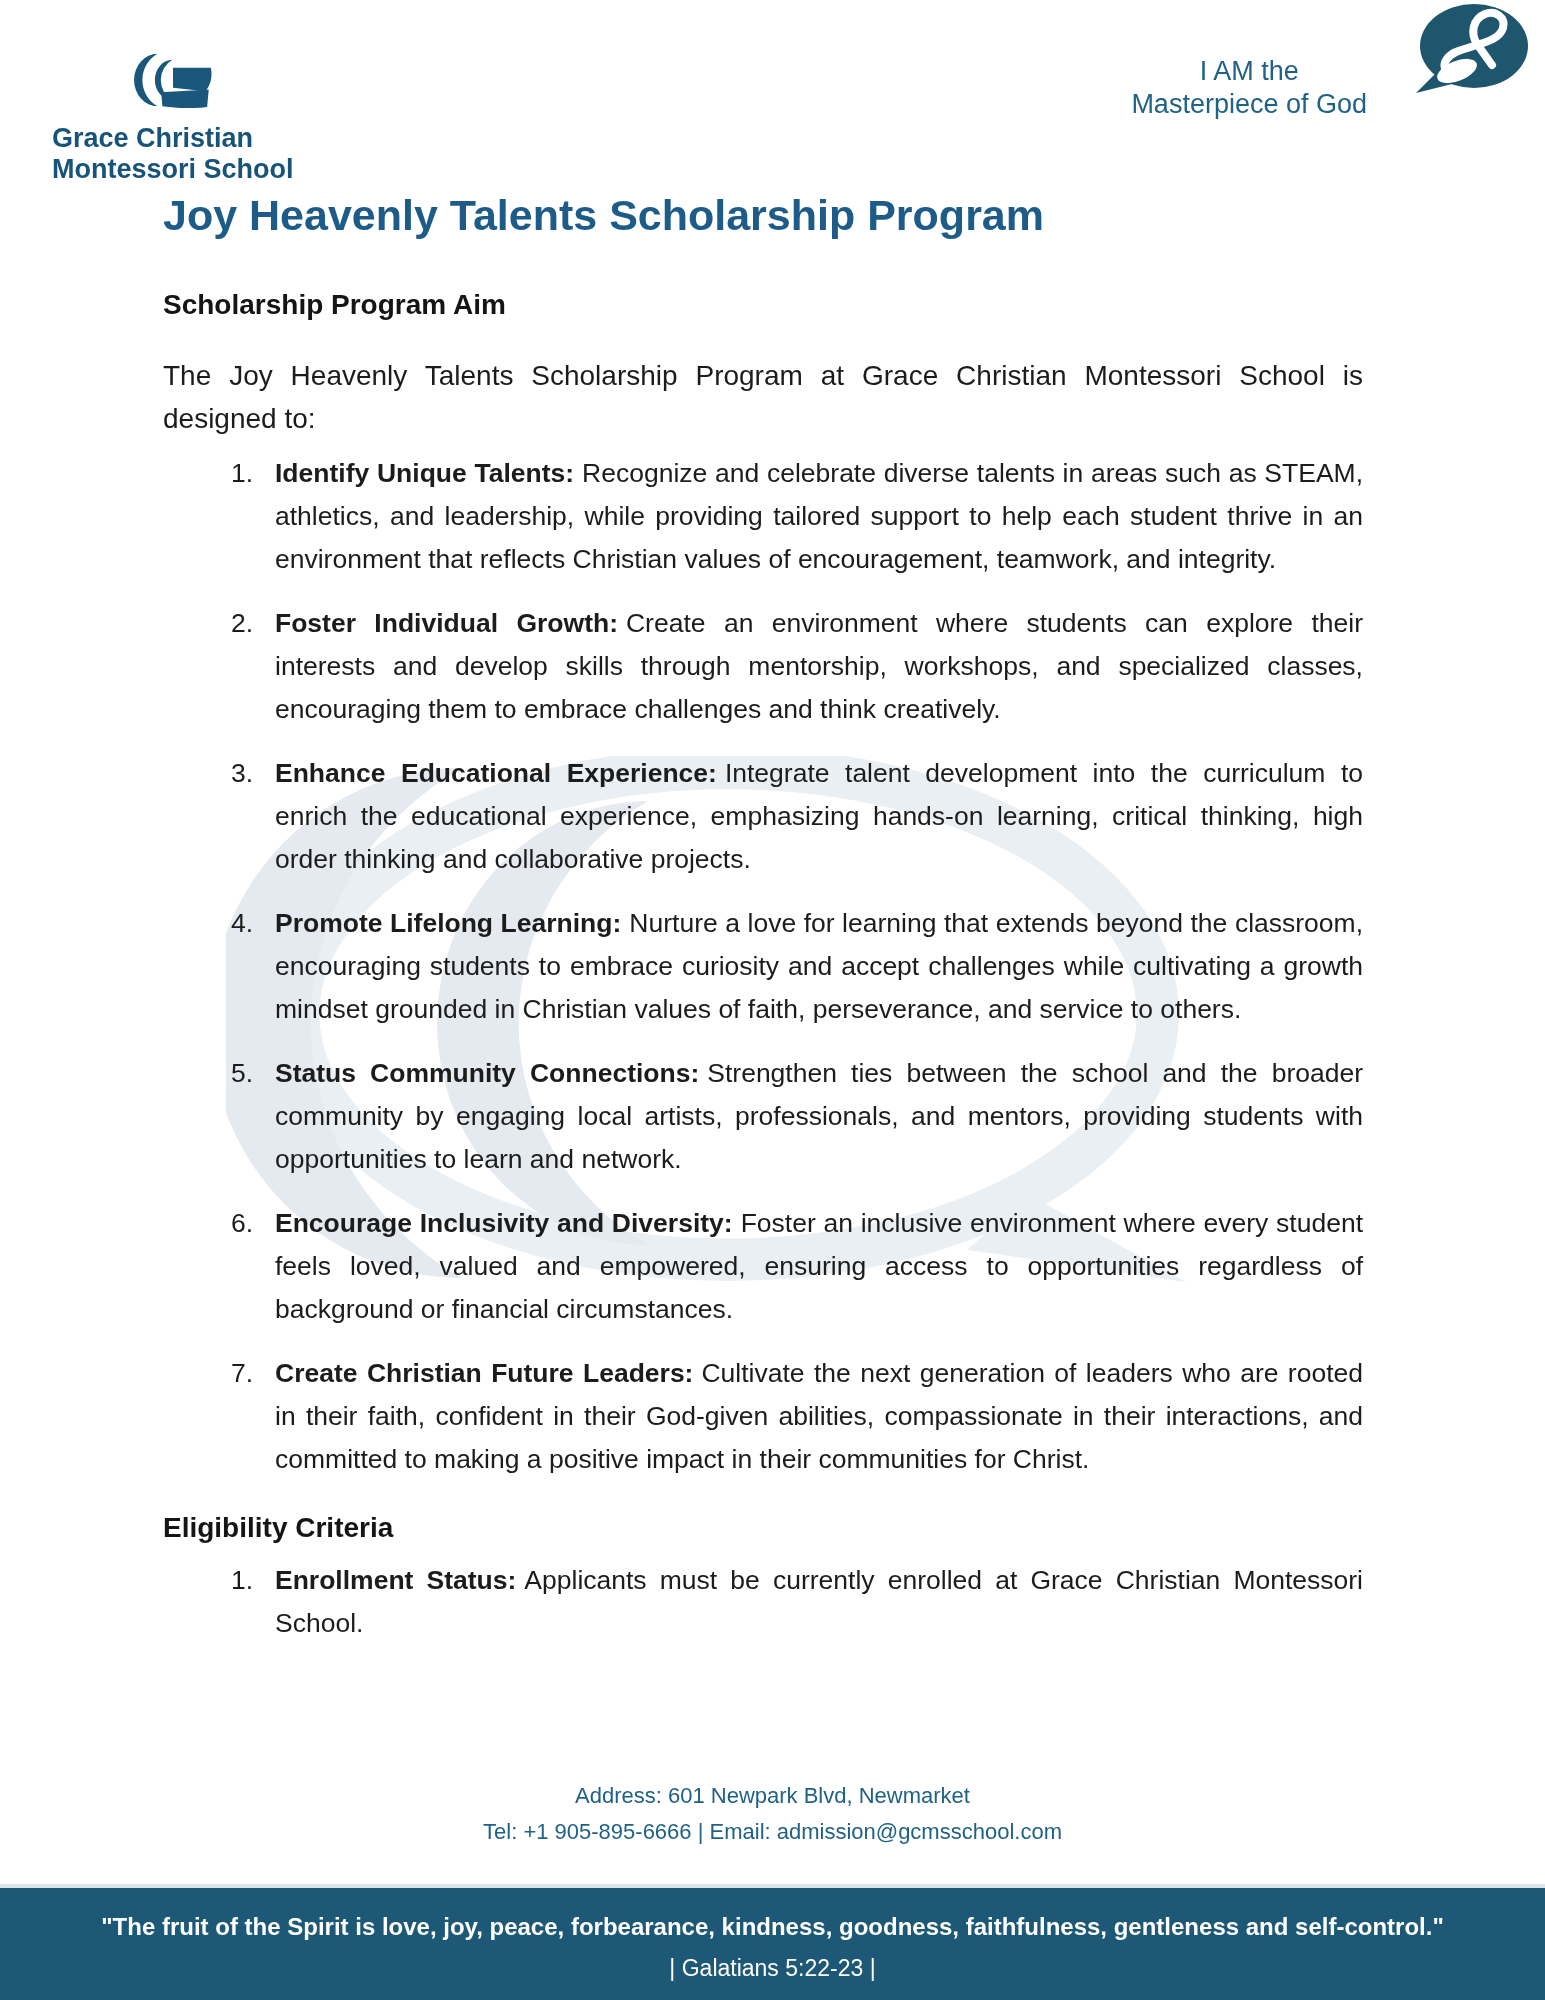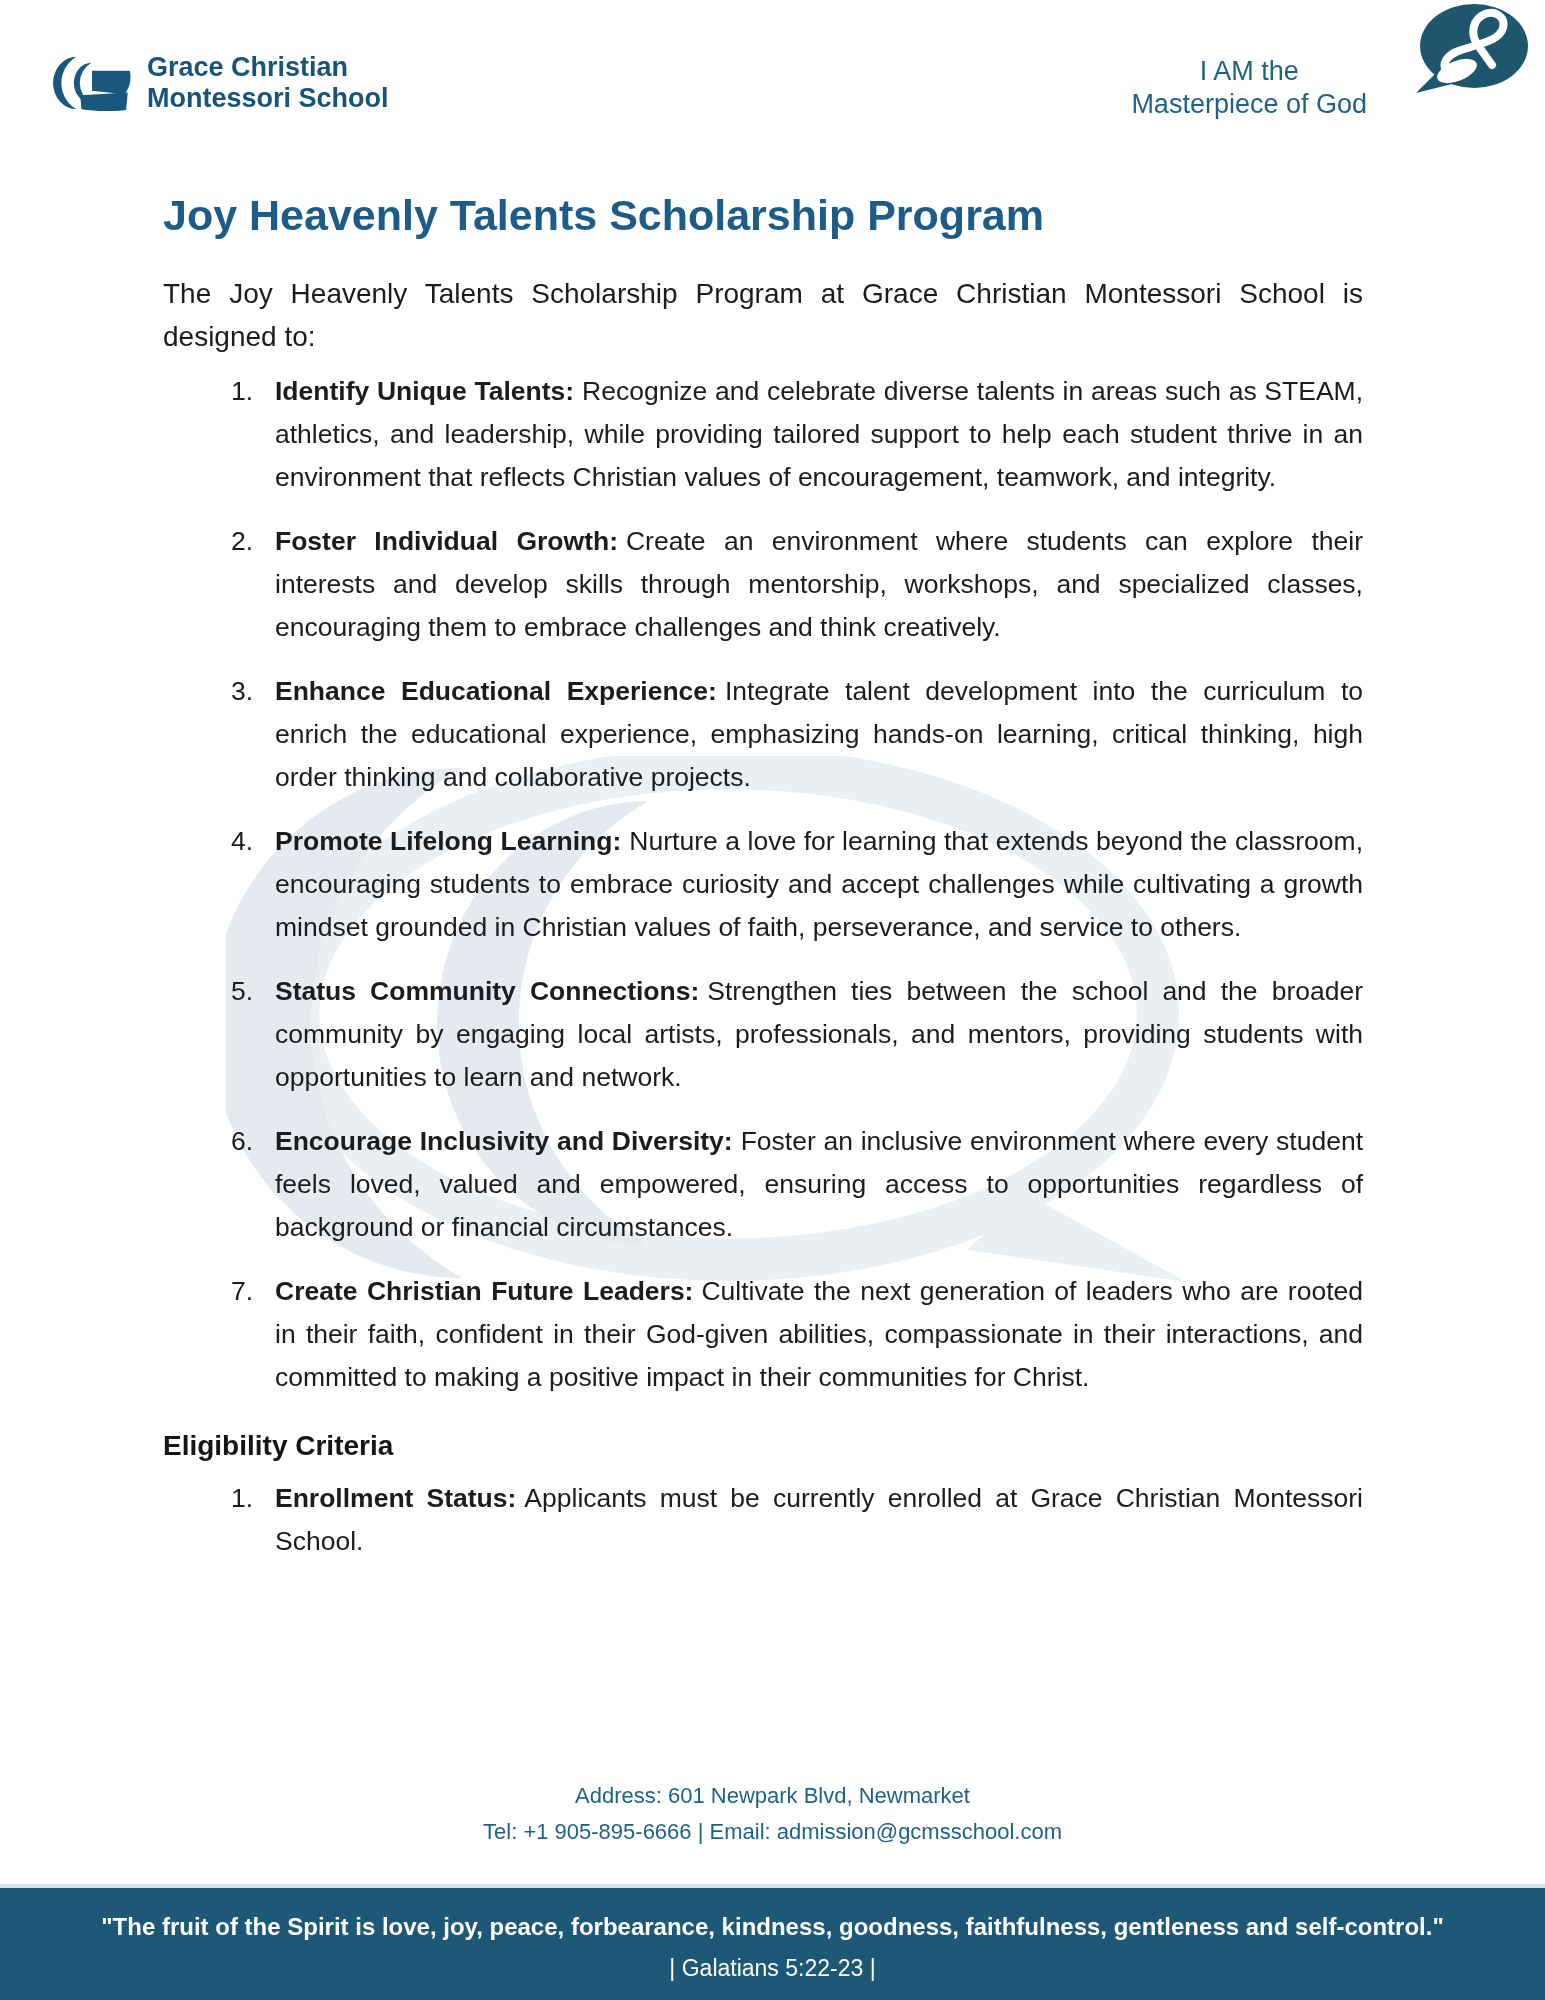--- a/index.html
+++ b/index.html
@@ -4,21 +4,21 @@
 <style>
   * { margin:0; padding:0; box-sizing:border-box; }
   html,body { background:#ffffff; }
   body {
     width:1545px; height:2000px; position:relative; overflow:hidden;
     font-family:"Liberation Sans", sans-serif; color:#1c1c1c;
   }
   
   .watermark { position:absolute; left:226px; top:756px; width:964px; height:534px; z-index:0; }
   
-  .logo { position:absolute; left:52px; top:52px; display:flex; align-items:center; gap:15px; z-index:2; }
+  .logo { position:absolute; left:52px; top:52px; display:flex; align-items:center; gap:15px; z-index:2;flex-direction:column; }
   .logo-text { font-weight:bold; color:#18547a; font-size:27px; line-height:31px; }
   .tagline { position:absolute; top:55px; right:178px; text-align:center; color:#1f6286; font-size:27px; line-height:33px; z-index:2; }
   .bubble { position:absolute; right:15px; top:3px; z-index:2; }
   
   .content { position:absolute; left:163px; top:190px; width:1200px; z-index:1; }
   h1.doc-title { font-size:43px; line-height:50px; font-weight:bold; color:#1d5c88; }
   h2.section-heading { font-size:28px; line-height:34px; font-weight:bold; color:#151515; margin-top:48px; }
   h2.elig { margin-top:30px; }
   p.intro { margin-top:32px; font-size:28px; line-height:43px; text-align:justify; }
   ol.list { list-style:none; margin-top:12px; }
@@ -71,20 +71,21 @@
 <svg class="bubble" width="128" height="95" viewBox="0 0 128 95" aria-hidden="true">
   <ellipse cx="72" cy="43" rx="54" ry="42" fill="#1e566e"></ellipse>
   <polygon points="34,70 14,90 54,80" fill="#1e566e"></polygon>
   <path d="M58 68 C38 74 38 56 54 49 C74 41 97 39 101 25 C104 14 93 7 83 11 C71 16 68 30 75 41 L90 62" stroke="#ffffff" stroke-width="8" fill="none" stroke-linecap="round"></path>
   <ellipse cx="55" cy="68" rx="21" ry="10" fill="#ffffff" transform="rotate(-22 55 68)"></ellipse>
 </svg>
 
 <div class="content">
   <h1 class="doc-title">Joy Heavenly Talents Scholarship Program</h1>
 
+  <h2 class="section-heading">Scholarship Program Aim</h2>
   <p class="intro">The Joy Heavenly Talents Scholarship Program at Grace Christian Montessori School is designed to:</p>
 
   <ol class="list">
     <li class="item">
       <span class="num">1.</span>
       <div class="li-body"><b>Identify Unique Talents:</b><span>Recognize and celebrate diverse talents in areas such as STEAM, athletics, and leadership, while providing tailored support to help each student thrive in an environment that reflects Christian values of encouragement, teamwork, and integrity.</span></div>
     </li>
     <li class="item">
       <span class="num">2.</span>
       <div class="li-body"><b>Foster Individual Growth:</b><span>Create an environment where students can explore their interests and develop skills through mentorship, workshops, and specialized classes, encouraging them to embrace challenges and think creatively.</span></div>

